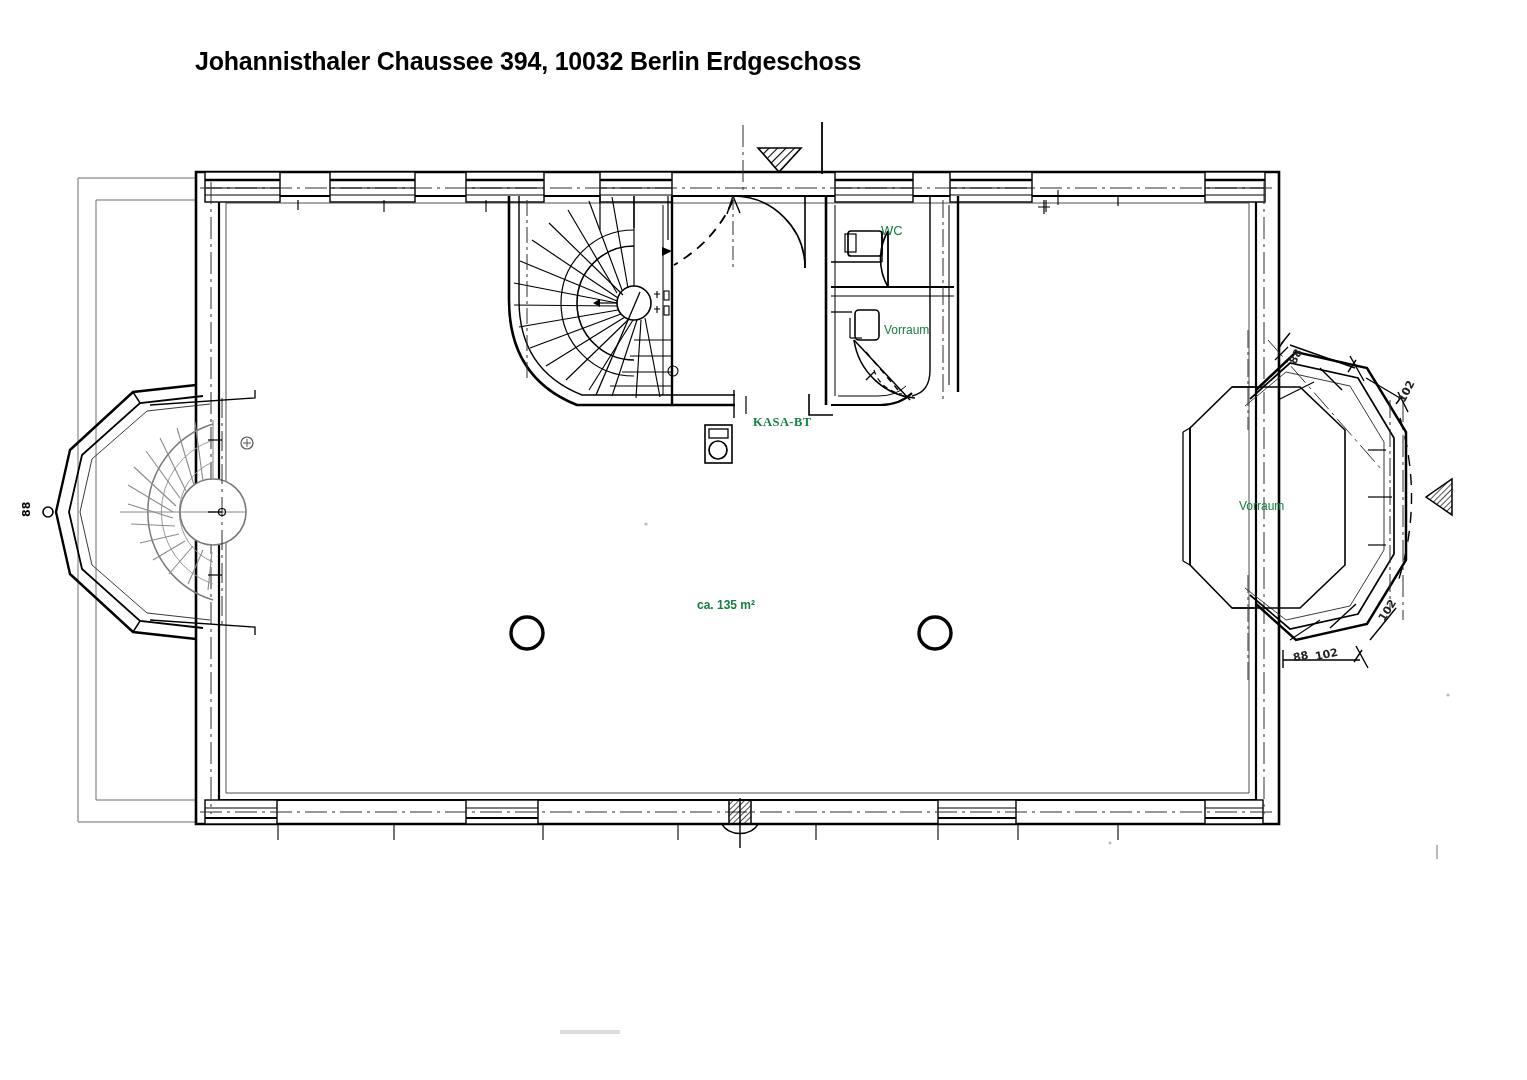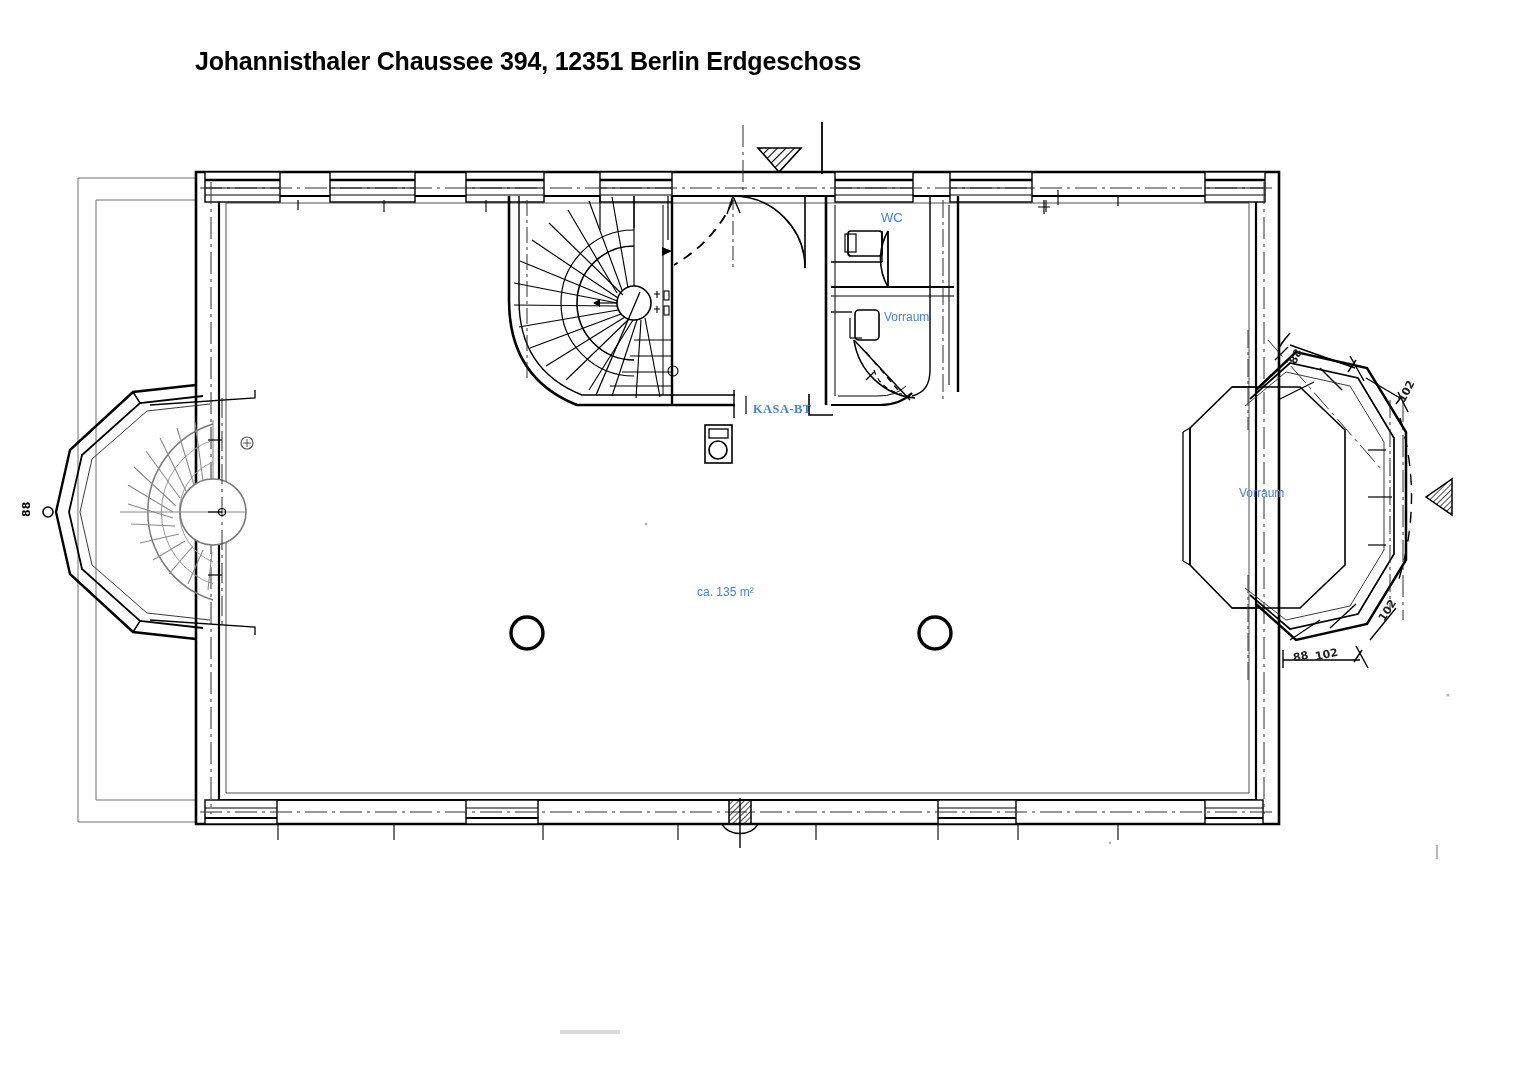--- a/index.html
+++ b/index.html
@@ -7,36 +7,36 @@
   body{width:1527px;height:1080px;position:relative;overflow:hidden;
        font-family:"Liberation Sans",sans-serif;color:#000;}
   #plan-title{
     position:absolute;left:195px;top:47px;
     font-size:25px;font-weight:bold;letter-spacing:-0.2px;
     white-space:nowrap;color:#000;
   }
   #plan-canvas{position:absolute;left:0;top:0;width:1527px;height:1080px;}
   .lbl{
     position:absolute;font-family:"Liberation Sans",sans-serif;
-    color:#3b82f6;white-space:nowrap;
+    color:#15803d;white-space:nowrap;margin-top:13px;
   }
   #lbl-wc{left:881px;top:210px;font-size:13px;}
   #lbl-vorraum-1{left:884px;top:310px;font-size:12px;}
   #lbl-vorraum-2{left:1239px;top:486px;font-size:12px;}
-  #lbl-area{left:697px;top:585px;font-size:12px;font-weight:normal;}
+  #lbl-area{left:697px;top:585px;font-size:12px;font-weight:bold;}
   #lbl-kasa{left:753px;top:402px;font-size:12.5px;font-weight:bold;
             font-family:Liberation Serif, serif;letter-spacing:0.4px;
             transform:scaleY(1.05);}
   .dimnum{position:absolute;font-size:11px;font-family:"DejaVu Sans",sans-serif;
           color:#222;font-weight:bold;white-space:nowrap;}
 </style>
 </head>
 <body>
 
-<div id="plan-title">Johannisthaler Chaussee 394, 12351 Berlin Erdgeschoss</div>
+<div id="plan-title">Johannisthaler Chaussee 394, 10032 Berlin Erdgeschoss</div>
 
 <svg id="plan-canvas" viewBox="0 0 1527 1080" xmlns="http://www.w3.org/2000/svg">
   <defs>
     <pattern id="hatch" width="6" height="6" patternUnits="userSpaceOnUse" patternTransform="rotate(45)">
       <line x1="0" y1="0" x2="0" y2="6" stroke="#000" stroke-width="2.2"></line>
     </pattern>
     <pattern id="hatchFine" width="4" height="4" patternUnits="userSpaceOnUse" patternTransform="rotate(45)">
       <line x1="0" y1="0" x2="0" y2="4" stroke="#000" stroke-width="1.4"></line>
     </pattern>
   </defs>

